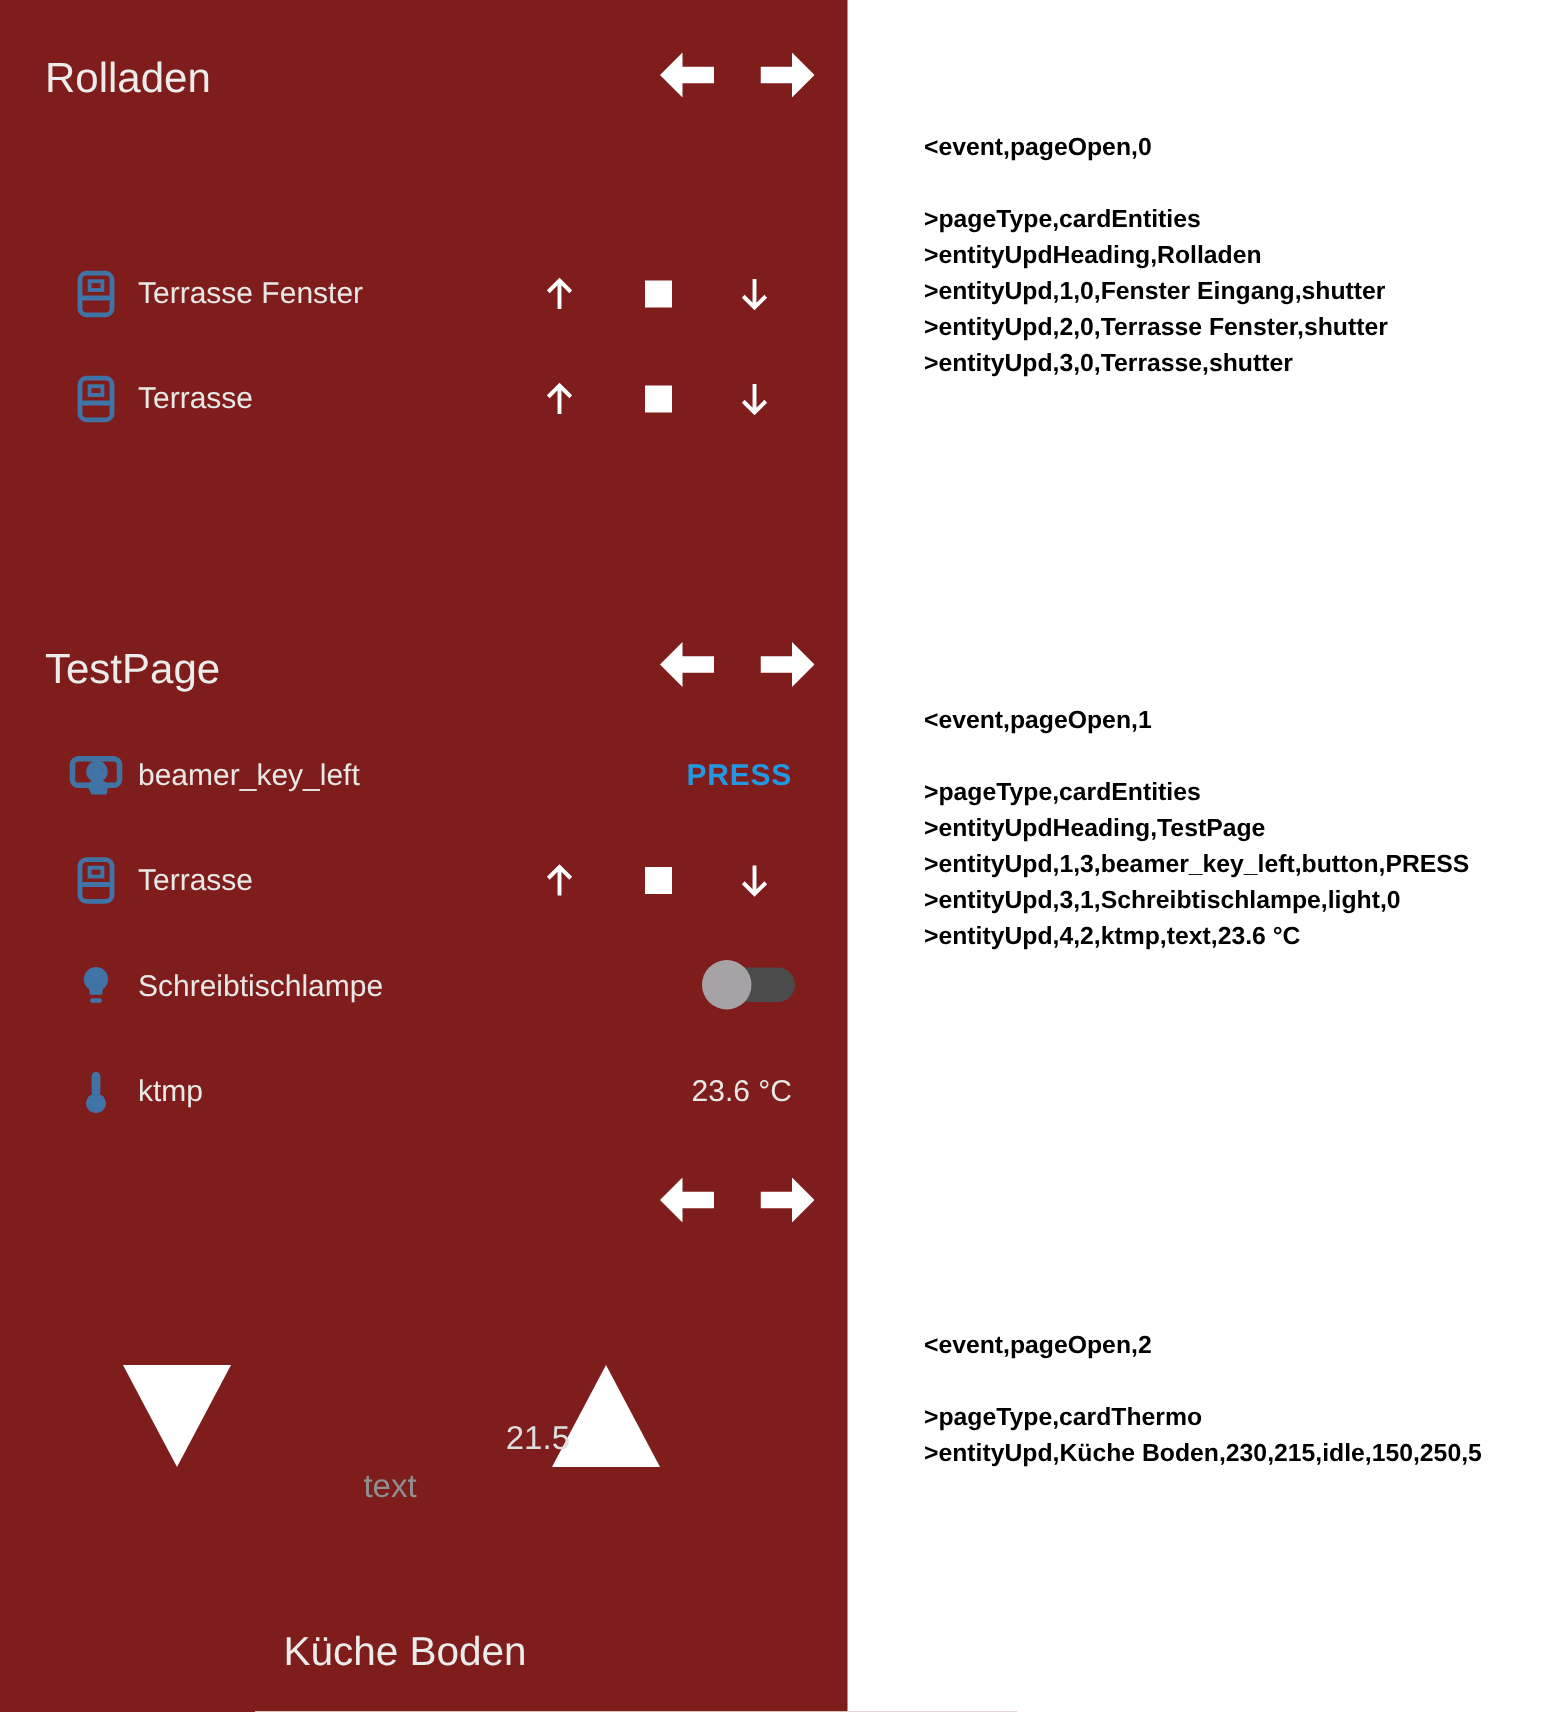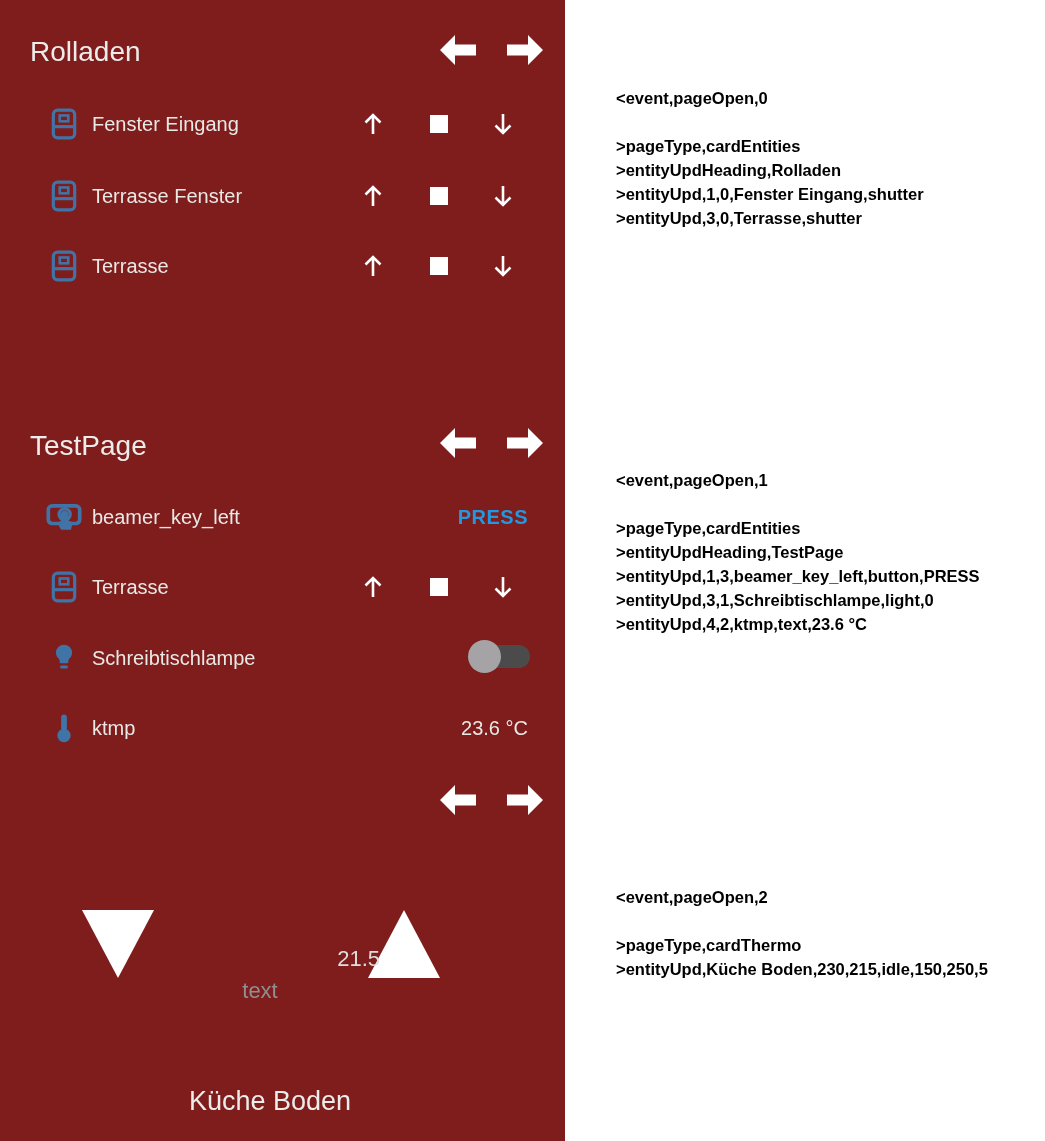--- a/index.html
+++ b/index.html
@@ -53,43 +53,20 @@
       <svg width="36" height="30" viewBox="0 0 36 30">
           <polygon points="0,15 15,0 15,9.5 36,9.5 36,20.5 15,20.5 15,30" fill="#fff"></polygon>
         </svg>
     </div>
     <div class="nav-arrow" style="left:507px;top:35px;">
       <svg width="36" height="30" viewBox="0 0 36 30">
           <polygon points="36,15 21,0 21,9.5 0,9.5 0,20.5 21,20.5 21,30" fill="#fff"></polygon>
         </svg>
     </div>
 
-    <div class="row" style="top:96px;">
-      <span class="row-icon">
-        <svg width="26" height="32" viewBox="0 0 24 30" fill="none" stroke="#4074a6">
-          <rect x="2" y="2" width="20" height="26" rx="4" stroke-width="3"></rect>
-          <rect x="8" y="7" width="8" height="5.5" stroke-width="2.4"></rect>
-          <line x1="3" y1="17.5" x2="21" y2="17.5" stroke-width="3"></line>
-        </svg>
-      </span>
-      <span class="row-label">Fenster Eingang</span>
-      <span class="ctl ctl-up">
-        <svg width="24" height="26" viewBox="0 0 24 26" fill="none" stroke="#fff" stroke-width="2.6">
-            <path d="M12 23 V4 M4.5 11.5 L12 4 L19.5 11.5"></path>
-          </svg>
-      </span>
-      <span class="ctl ctl-stop">
-          <span class="stop-square"></span>
-        </span>
-      <span class="ctl ctl-down">
-        <svg width="24" height="26" viewBox="0 0 24 26" fill="none" stroke="#fff" stroke-width="2.6">
-            <path d="M12 3 V22 M4.5 14.5 L12 22 L19.5 14.5"></path>
-          </svg>
-      </span>
-    </div>
 
     <div class="row" style="top:168px;padding-left:16px;">
       <span class="row-icon">
         <svg width="26" height="32" viewBox="0 0 24 30" fill="none" stroke="#4074a6">
           <rect x="2" y="2" width="20" height="26" rx="4" stroke-width="3"></rect>
           <rect x="8" y="7" width="8" height="5.5" stroke-width="2.4"></rect>
           <line x1="3" y1="17.5" x2="21" y2="17.5" stroke-width="3"></line>
         </svg>
       </span>
       <span class="row-label">Terrasse Fenster</span>
@@ -231,20 +208,21 @@
     <div class="thermo-status">text</div>
     <div class="thermo-title">Küche Boden</div>
   </div>
 
   <div class="proto-block" style="top:86px;">
     <div class="proto-line">&lt;event,pageOpen,0</div>
     <div class="proto-gap"></div>
     <div class="proto-line">&gt;pageType,cardEntities</div>
     <div class="proto-line">&gt;entityUpdHeading,Rolladen</div>
     <div class="proto-line">&gt;entityUpd,1,0,Fenster Eingang,shutter</div>
+    <div class="proto-line">&gt;entityUpd,2,0,Terrasse Fenster,shutter</div>
     <div class="proto-line">&gt;entityUpd,3,0,Terrasse,shutter</div>
   </div>
 
   <div class="proto-block" style="top:468px;">
     <div class="proto-line">&lt;event,pageOpen,1</div>
     <div class="proto-gap"></div>
     <div class="proto-line">&gt;pageType,cardEntities</div>
     <div class="proto-line">&gt;entityUpdHeading,TestPage</div>
     <div class="proto-line">&gt;entityUpd,1,3,beamer_key_left,button,PRESS</div>
     <div class="proto-line">&gt;entityUpd,3,1,Schreibtischlampe,light,0</div>

